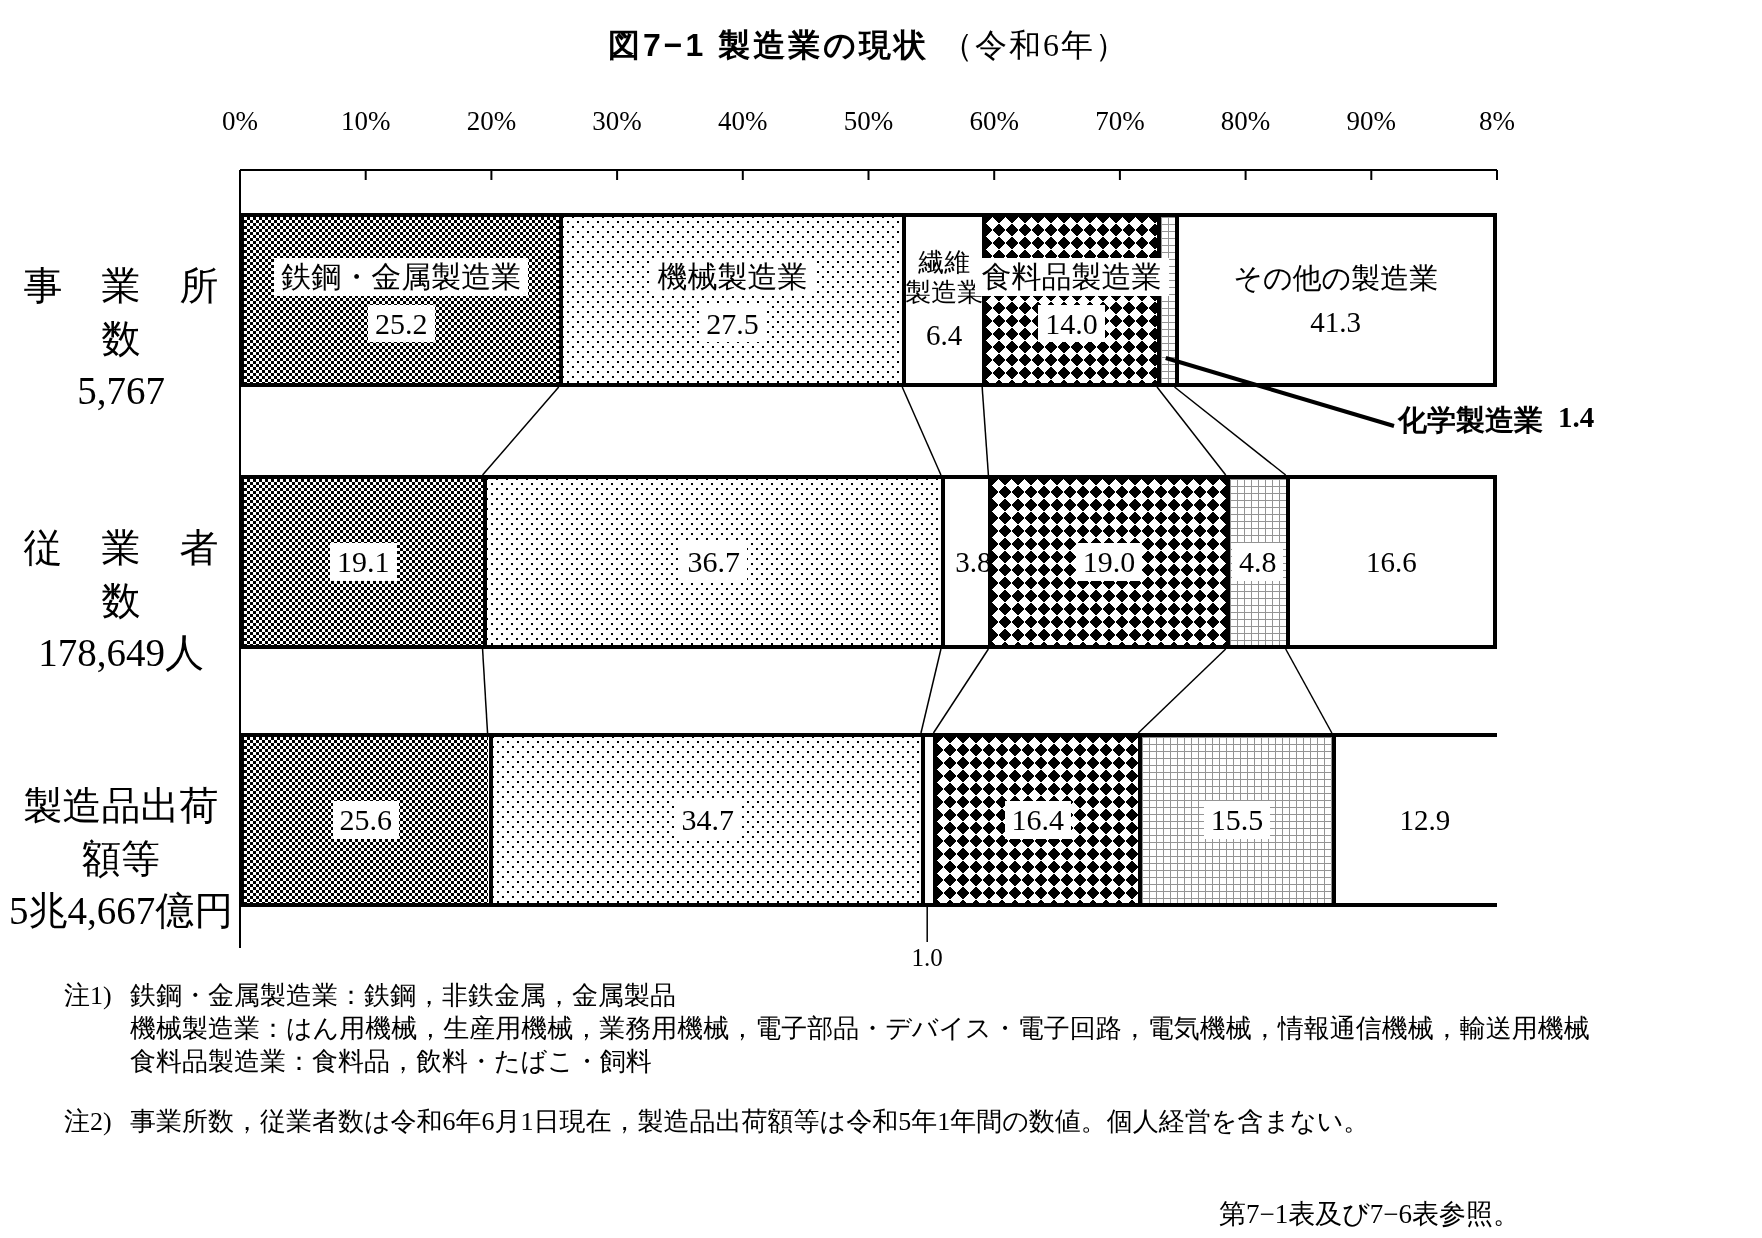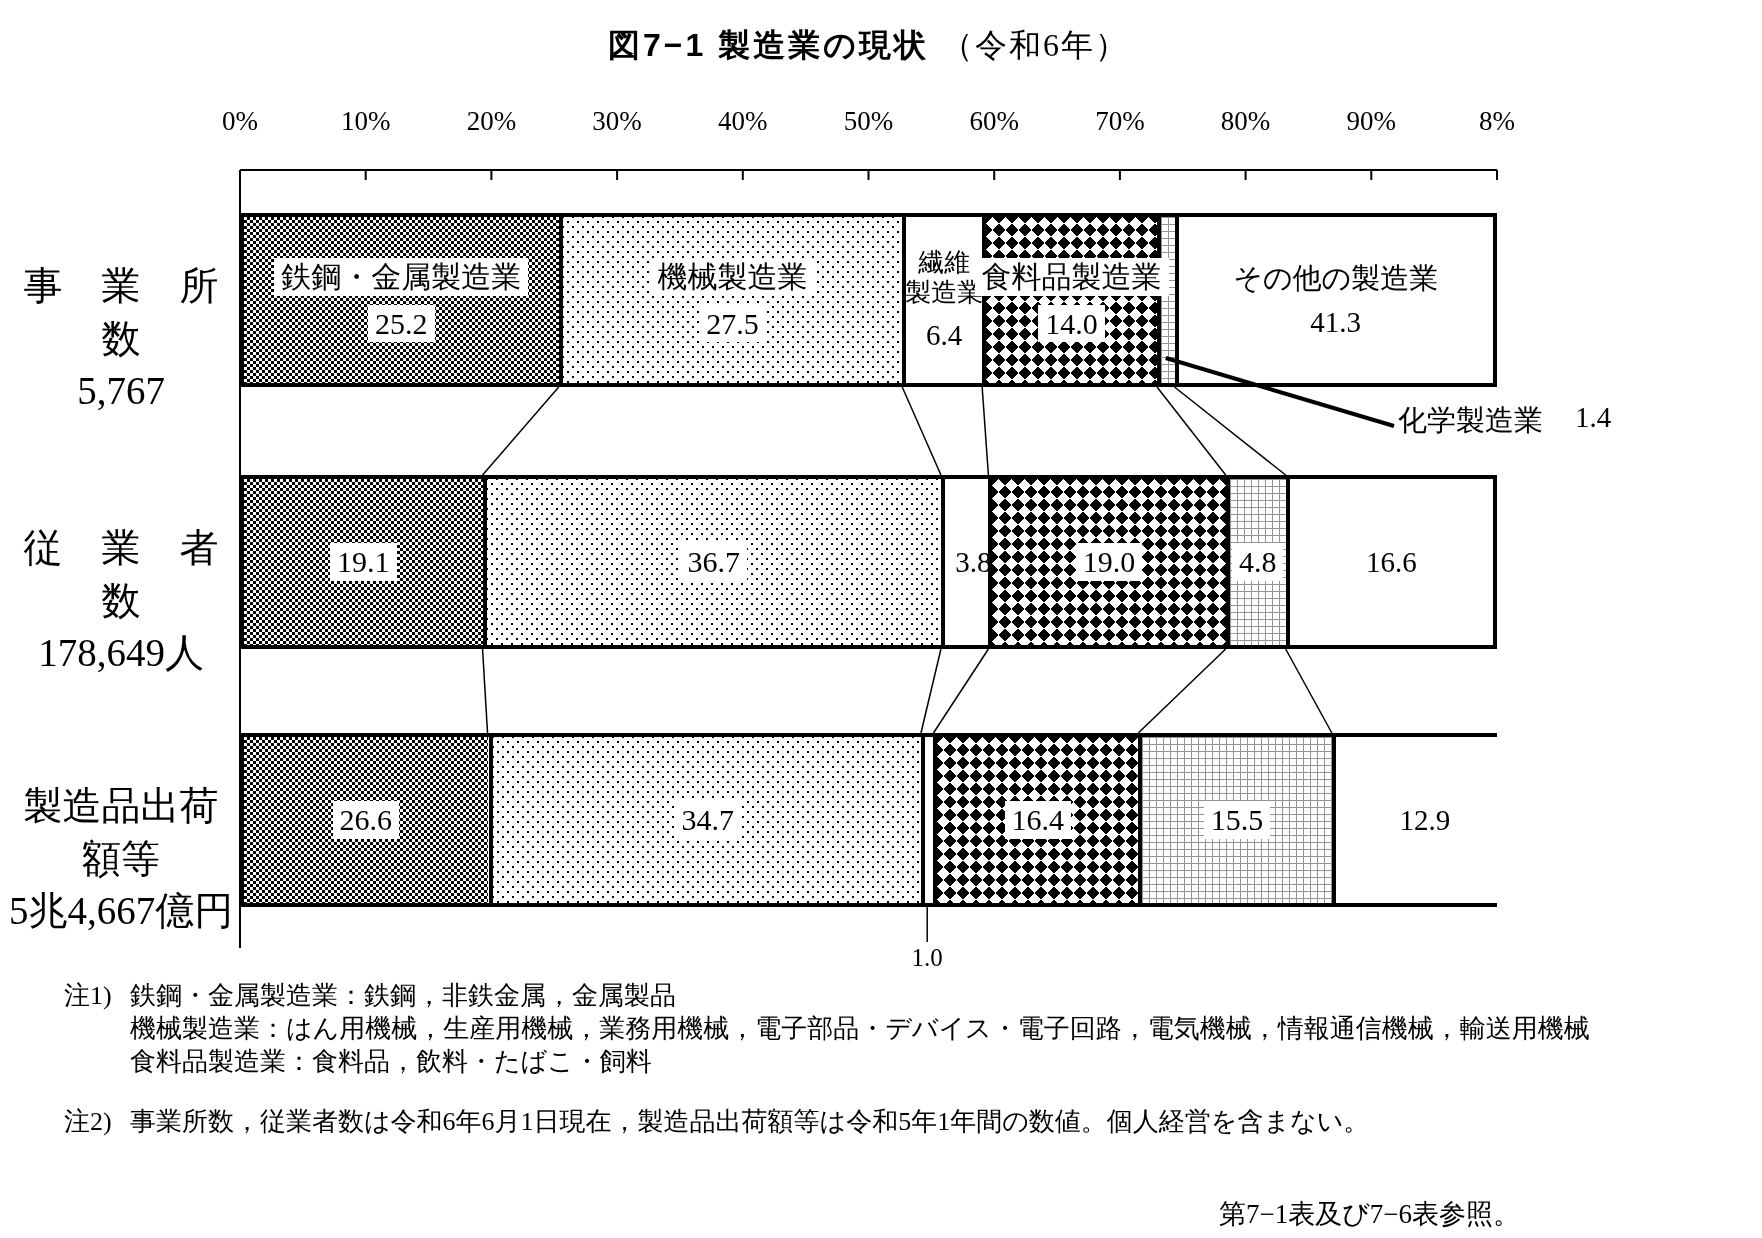--- a/index.html
+++ b/index.html
@@ -29,21 +29,21 @@
     background-image:linear-gradient(45deg,#000 25%,transparent 25%,transparent 75%,#000 75%),
                      linear-gradient(-45deg,#000 25%,transparent 25%,transparent 75%,#000 75%);
     background-size:13px 13px;}
   .p-grid{background-color:#fff;
     background-image:linear-gradient(#949494 1px,transparent 1px),linear-gradient(90deg,#949494 1px,transparent 1px);
     background-size:7px 7px;}
   .p-white{background:#fff;}
   
   .row-label{position:absolute;left:6px;width:230px;text-align:center;font-size:39px;line-height:1.35;}
   
-  #callout-chem{position:absolute;left:1398px;top:401px;font-size:29px;white-space:nowrap;display:flex;gap:32px;}
+  #callout-chem{position:absolute;left:1398px;top:401px;font-size:29px;white-space:nowrap;display:flex;gap:15px;font-weight:bold;}
   #callout-textile{position:absolute;left:895px;top:944px;width:66px;text-align:center;font-size:25px;}
   
   .note-label{position:absolute;left:64px;font-size:26px;white-space:nowrap;}
   .note-text{position:absolute;left:130px;font-size:26px;white-space:nowrap;}
   #source{position:absolute;left:1040px;top:1196px;width:480px;text-align:right;font-size:27px;white-space:nowrap;}
   #overlay{position:absolute;left:0;top:0;pointer-events:none;z-index:3;}
 </style>
 </head>
 <body>
 
@@ -115,21 +115,21 @@
       <div class="seg p-white bordered" style="left: 1041.67px; width: 207.334px;">
         <span class="plain">16.6</span>
       </div>
     </div>
     <div class="row-label" style="top: 522px;">
       <div>従　業　者　数</div>
       <div>178,649人</div>
     </div>
     <div class="bar" style="top: 733px;">
       <div class="seg p-checker" style="left: 0px; width: 243.555px;">
-        <span class="wbox">26.6</span>
+        <span class="wbox">25.6</span>
       </div>
       <div class="seg p-dots bordered" style="left: 245px; width: 433.403px;">
         <span class="wbox">34.7</span>
       </div>
       <div class="seg p-white bordered" style="left: 676.958px; width: 12.49px;"></div>
       <div class="seg p-diamond bordered" style="left: 689.448px; width: 204.836px;">
         <span class="wbox">16.4</span>
       </div>
       <div class="seg p-grid bordered" style="left: 894.284px; width: 193.595px;">
         <span class="wbox">15.5</span>

